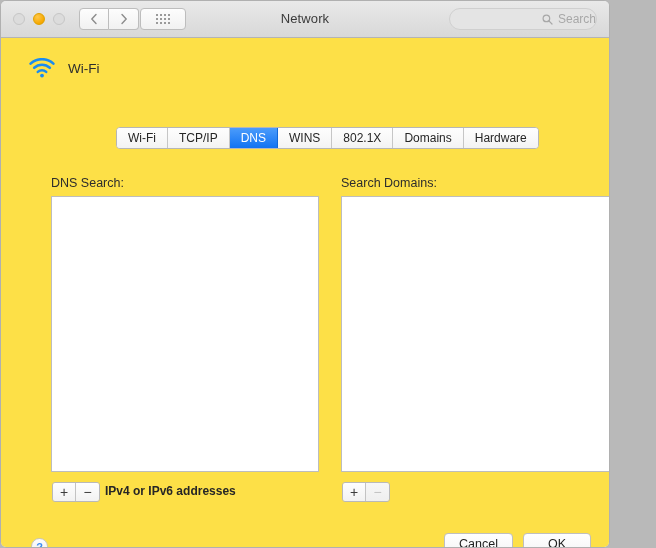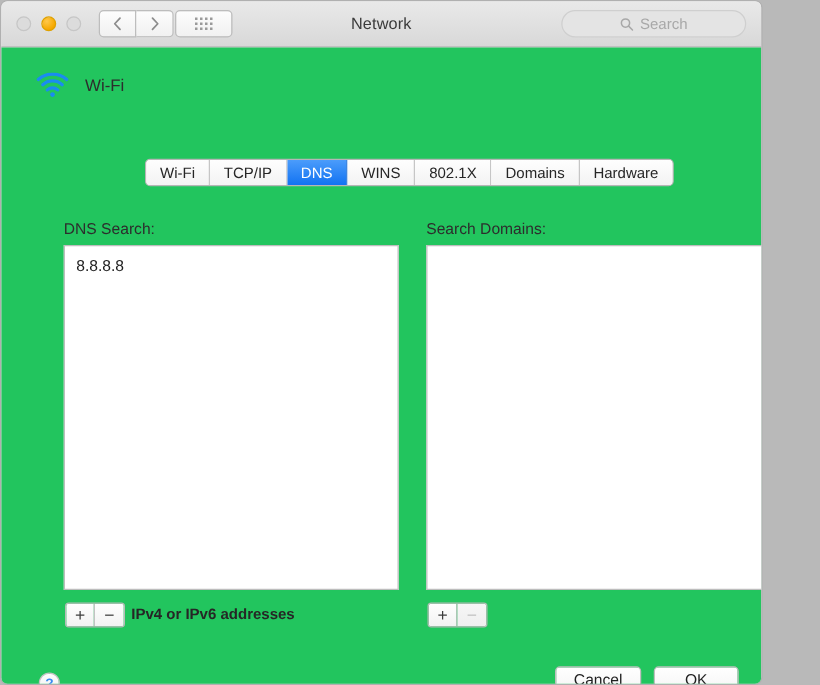--- a/index.html
+++ b/index.html
@@ -123,34 +123,34 @@
     right: 12px;
     top: 7px;
     width: 148px;
     height: 22px;
     background: #e4e4e4;
     border: 1px solid #cfcfcf;
     border-radius: 11px;
     box-sizing: border-box;
     display: flex;
     align-items: center;
-    justify-content: center;
+    justify-content: flex-end;
     gap: 5px;
   }
   .searchfield .sicon { display: block; }
   .search-placeholder {
     font-size: 12px;
     color: #a8a8a8;
   }
 
   
   .content {
     position: relative;
     height: 510px;
-    background: #22c55e;
+    background: #fde047;
   }
 
   .service-header {
     position: absolute;
     left: 28px;
     top: 20px;
     display: flex;
     align-items: center;
     gap: 13px;
   }
@@ -387,21 +387,20 @@
       <div class="tab">WINS</div>
       <div class="tab">802.1X</div>
       <div class="tab">Domains</div>
       <div class="tab">Hardware</div>
     </div>
 
     <div class="pane-label left">DNS Search:</div>
 
     <div class="listbox left">
       <ul class="list-items">
-        <li>8.8.8.8</li>
       </ul>
     </div>
 
     <div class="segment left">
       <div class="segbtn">+</div>
       <div class="segbtn">−</div>
     </div>
 
     <div class="hint">IPv4 or IPv6 addresses</div>
 

